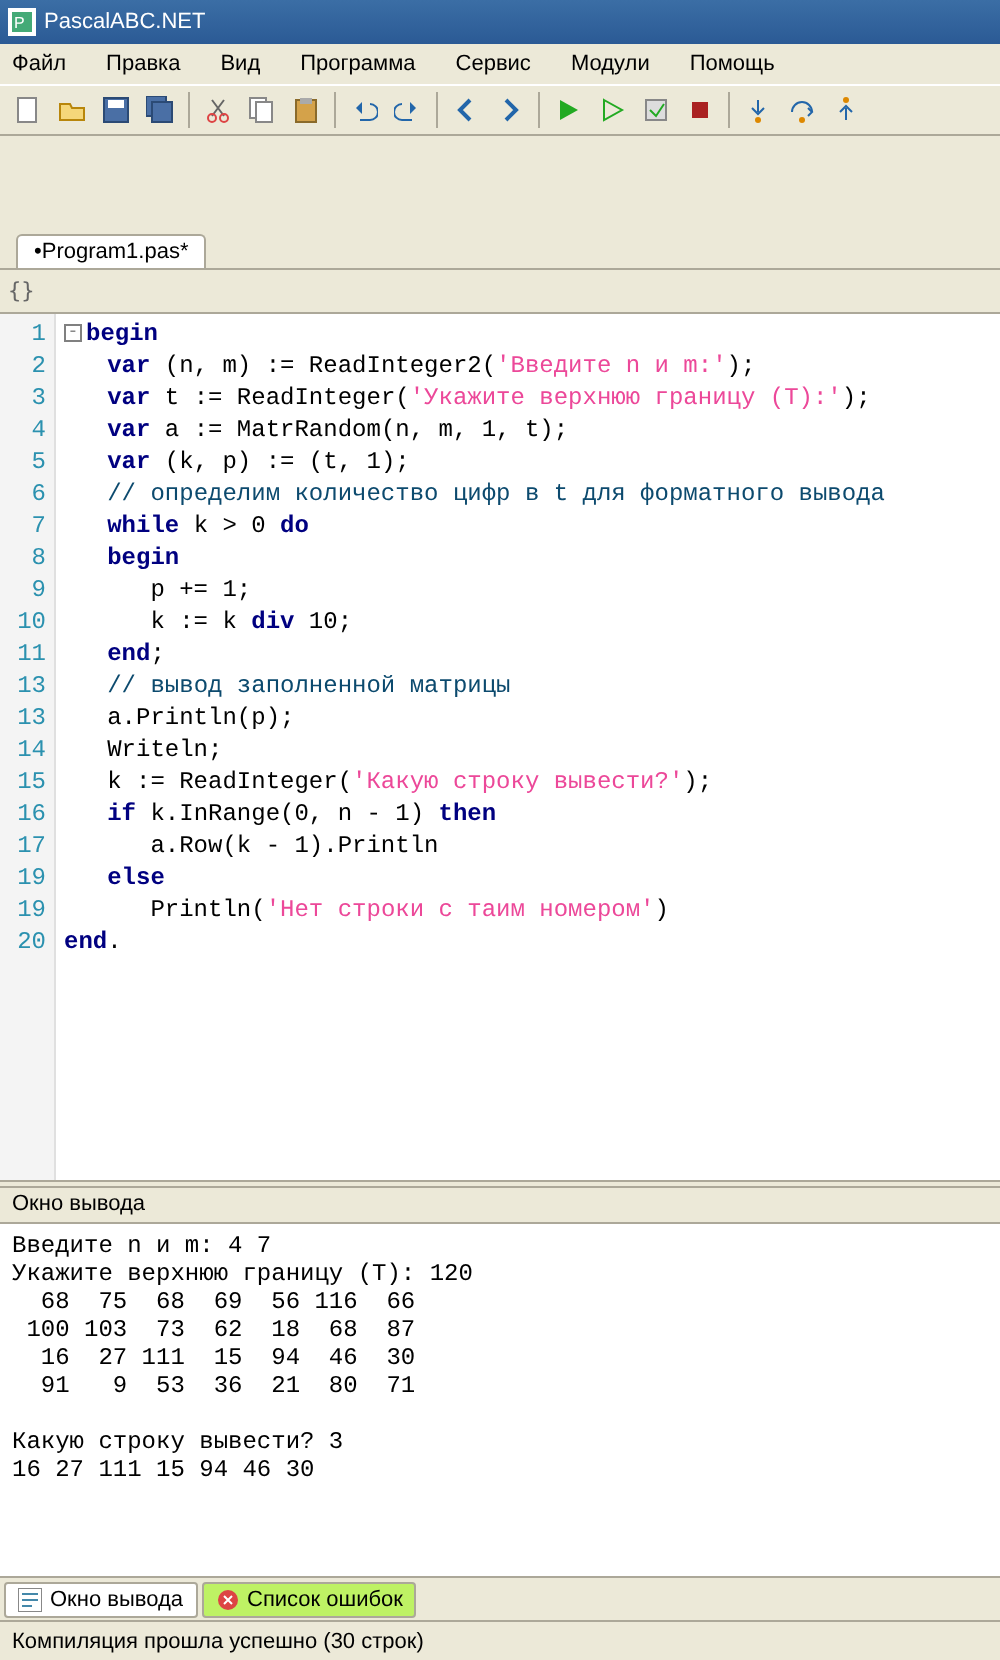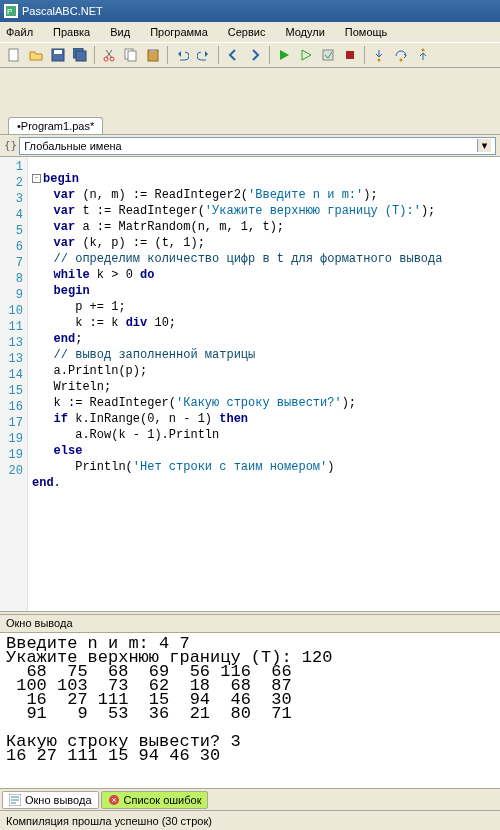--- a/index.html
+++ b/index.html
@@ -11,28 +11,28 @@
 .toolbar { background: #ece9d8; height: 26px; border-top: 1px solid #fff; border-bottom: 1px solid #aca899; display: flex; align-items: center; padding: 0 4px; gap: 2px; }
 .tb-btn { width: 20px; height: 20px; border: 1px solid transparent; display: flex; align-items: center; justify-content: center; }
 .tb-sep { width: 1px; height: 18px; background: #aca899; margin: 0 2px; }
 .tabbar { background: #ece9d8; height: 22px; display: flex; align-items: flex-end; padding: 0 8px; border-bottom: 1px solid #aca899; margin-top: 45px; }
 .tab { background: #fff; border: 1px solid #aca899; border-bottom: none; padding: 2px 8px; border-radius: 3px 3px 0 0; font-size: 11px; }
 .scopebar { background: #ece9d8; height: 22px; display: flex; align-items: center; padding: 2px 4px; border-bottom: 1px solid #aca899; }
 .scope-dd { flex: 1; height: 18px; border: 1px solid #7f9db9; background: #fff; display: flex; align-items: center; padding: 0 4px; font-size: 11px; justify-content: space-between; }
 .scope-dd .arrow { width: 14px; text-align: center; background: #ece9d8; border-left: 1px solid #7f9db9; }
 .editor { flex: 1; display: flex; background: #fff; overflow: hidden; min-height: 0; }
 .gutter { width: 28px; background: #f4f4f4; border-right: 1px solid #e0e0e0; text-align: right; padding: 2px 4px 2px 0; color: #2b91af; font-family: "Courier New", monospace; font-size: 12px; line-height: 16px; }
-.code { flex: 1; padding: 14px 4px; font-family: "Courier New", monospace; font-size: 12px; line-height: 16px; white-space: pre; overflow: auto; color: #000; }
+.code { flex: 1; padding: 2px 4px; font-family: "Courier New", monospace; font-size: 12px; line-height: 16px; white-space: pre; overflow: auto; color: #000; }
 .fold { display: inline-block; width: 9px; height: 9px; border: 1px solid #808080; color: #808080; font-size: 9px; line-height: 7px; text-align: center; margin-right: 2px; vertical-align: middle; }
 .kw { color: #000080; font-weight: bold; }
-.str { color: #0369a1; }
+.str { color: #ec4899; }
 .cm { color: #0c4a6e; }
 .splitter { height: 4px; background: #ece9d8; border-top: 1px solid #aca899; border-bottom: 1px solid #aca899; cursor: ns-resize; }
 .outpanel-hdr { background: #ece9d8; height: 18px; padding: 2px 6px; border-bottom: 1px solid #aca899; font-size: 11px; }
-.output { background: #fff; font-family: "Courier New", monospace; font-size: 17px; line-height: 14px; padding: 4px 6px; white-space: pre; height: 155px; overflow: auto; }
+.output { background: #fff; font-family: "Courier New", monospace; font-size: 12px; line-height: 14px; padding: 4px 6px; white-space: pre; height: 176px; overflow: auto; }
 .bottabs { background: #ece9d8; height: 22px; display: flex; align-items: center; border-top: 1px solid #aca899; padding: 0 2px; gap: 2px; }
 .btab { display: flex; align-items: center; gap: 4px; padding: 2px 6px; border: 1px solid #aca899; background: #bef264; font-size: 11px; border-radius: 2px; }
 .btab.active { background: #fff; }
 .btab .ic { width: 12px; height: 12px; }
 .statusbar { background: #ece9d8; height: 20px; border-top: 1px solid #aca899; padding: 2px 6px; font-size: 11px; display: flex; align-items: center; }
 svg { display: block; }
 </style>
 </head>
 <body>
 
@@ -166,24 +166,20 @@
       </svg>
     </div>
 </div>
 
 <div class="tabbar">
   <div class="tab">•Program1.pas*</div>
 </div>
 
 <div class="scopebar">
   <span style="color:#666;margin-right:2px;font-family:monospace">{}</span>
-  <div class="scope-dd">
-    <span>Глобальные имена</span>
-    <span class="arrow">▾</span>
-  </div>
 </div>
 
 <div class="editor">
   <div class="gutter">
       <div>1</div>
       <div>2</div>
       <div>3</div>
       <div>4</div>
       <div>5</div>
       <div>6</div>

